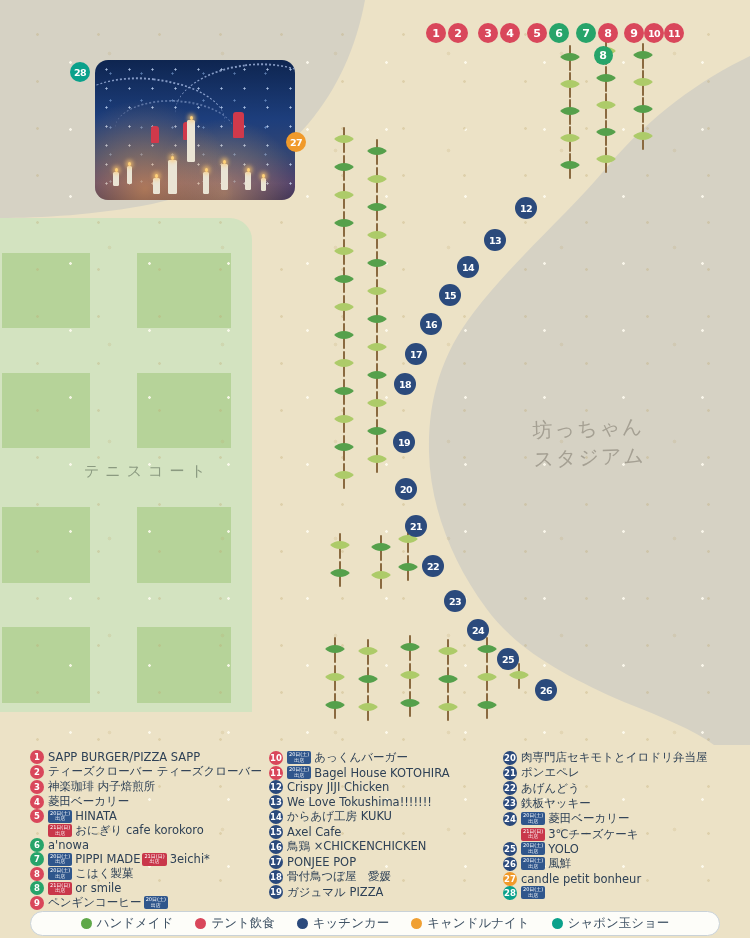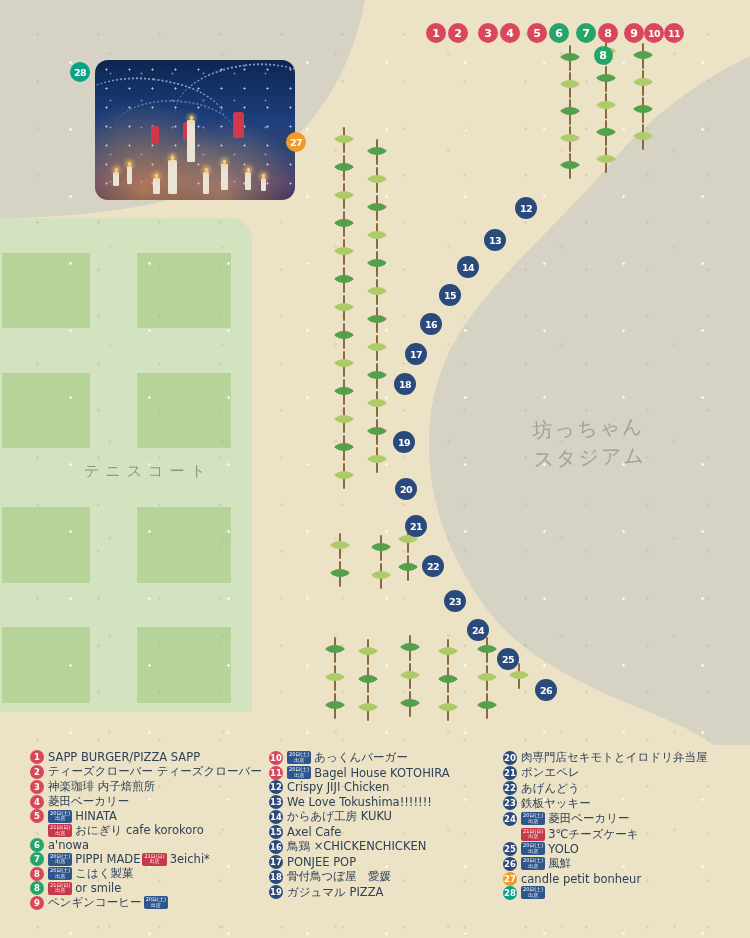--- a/index.html
+++ b/index.html
@@ -389,14 +389,36 @@
         <div class="brow">
           <div class="bnum" style="background: rgb(10, 161, 139);">28</div>
           <div class="badge" style="background: rgb(47, 86, 140);">
             <span>20日(土)</span>
             <span>出店</span>
           </div>
         </div>
       </div>
     </div>
 
+  <div class="legend" id="legend">
+      <div class="litem">
+        <div class="ldot" style="background: rgb(95, 168, 72);"></div>
+        <span>ハンドメイド</span>
+      </div>
+      <div class="litem">
+        <div class="ldot" style="background: rgb(217, 71, 91);"></div>
+        <span>テント飲食</span>
+      </div>
+      <div class="litem">
+        <div class="ldot" style="background: rgb(43, 74, 124);"></div>
+        <span>キッチンカー</span>
+      </div>
+      <div class="litem">
+        <div class="ldot" style="background: rgb(240, 160, 50);"></div>
+        <span>キャンドルナイト</span>
+      </div>
+      <div class="litem">
+        <div class="ldot" style="background: rgb(10, 161, 139);"></div>
+        <span>シャボン玉ショー</span>
+      </div>
+    </div>
 
 </div>
 
 </body></html>

